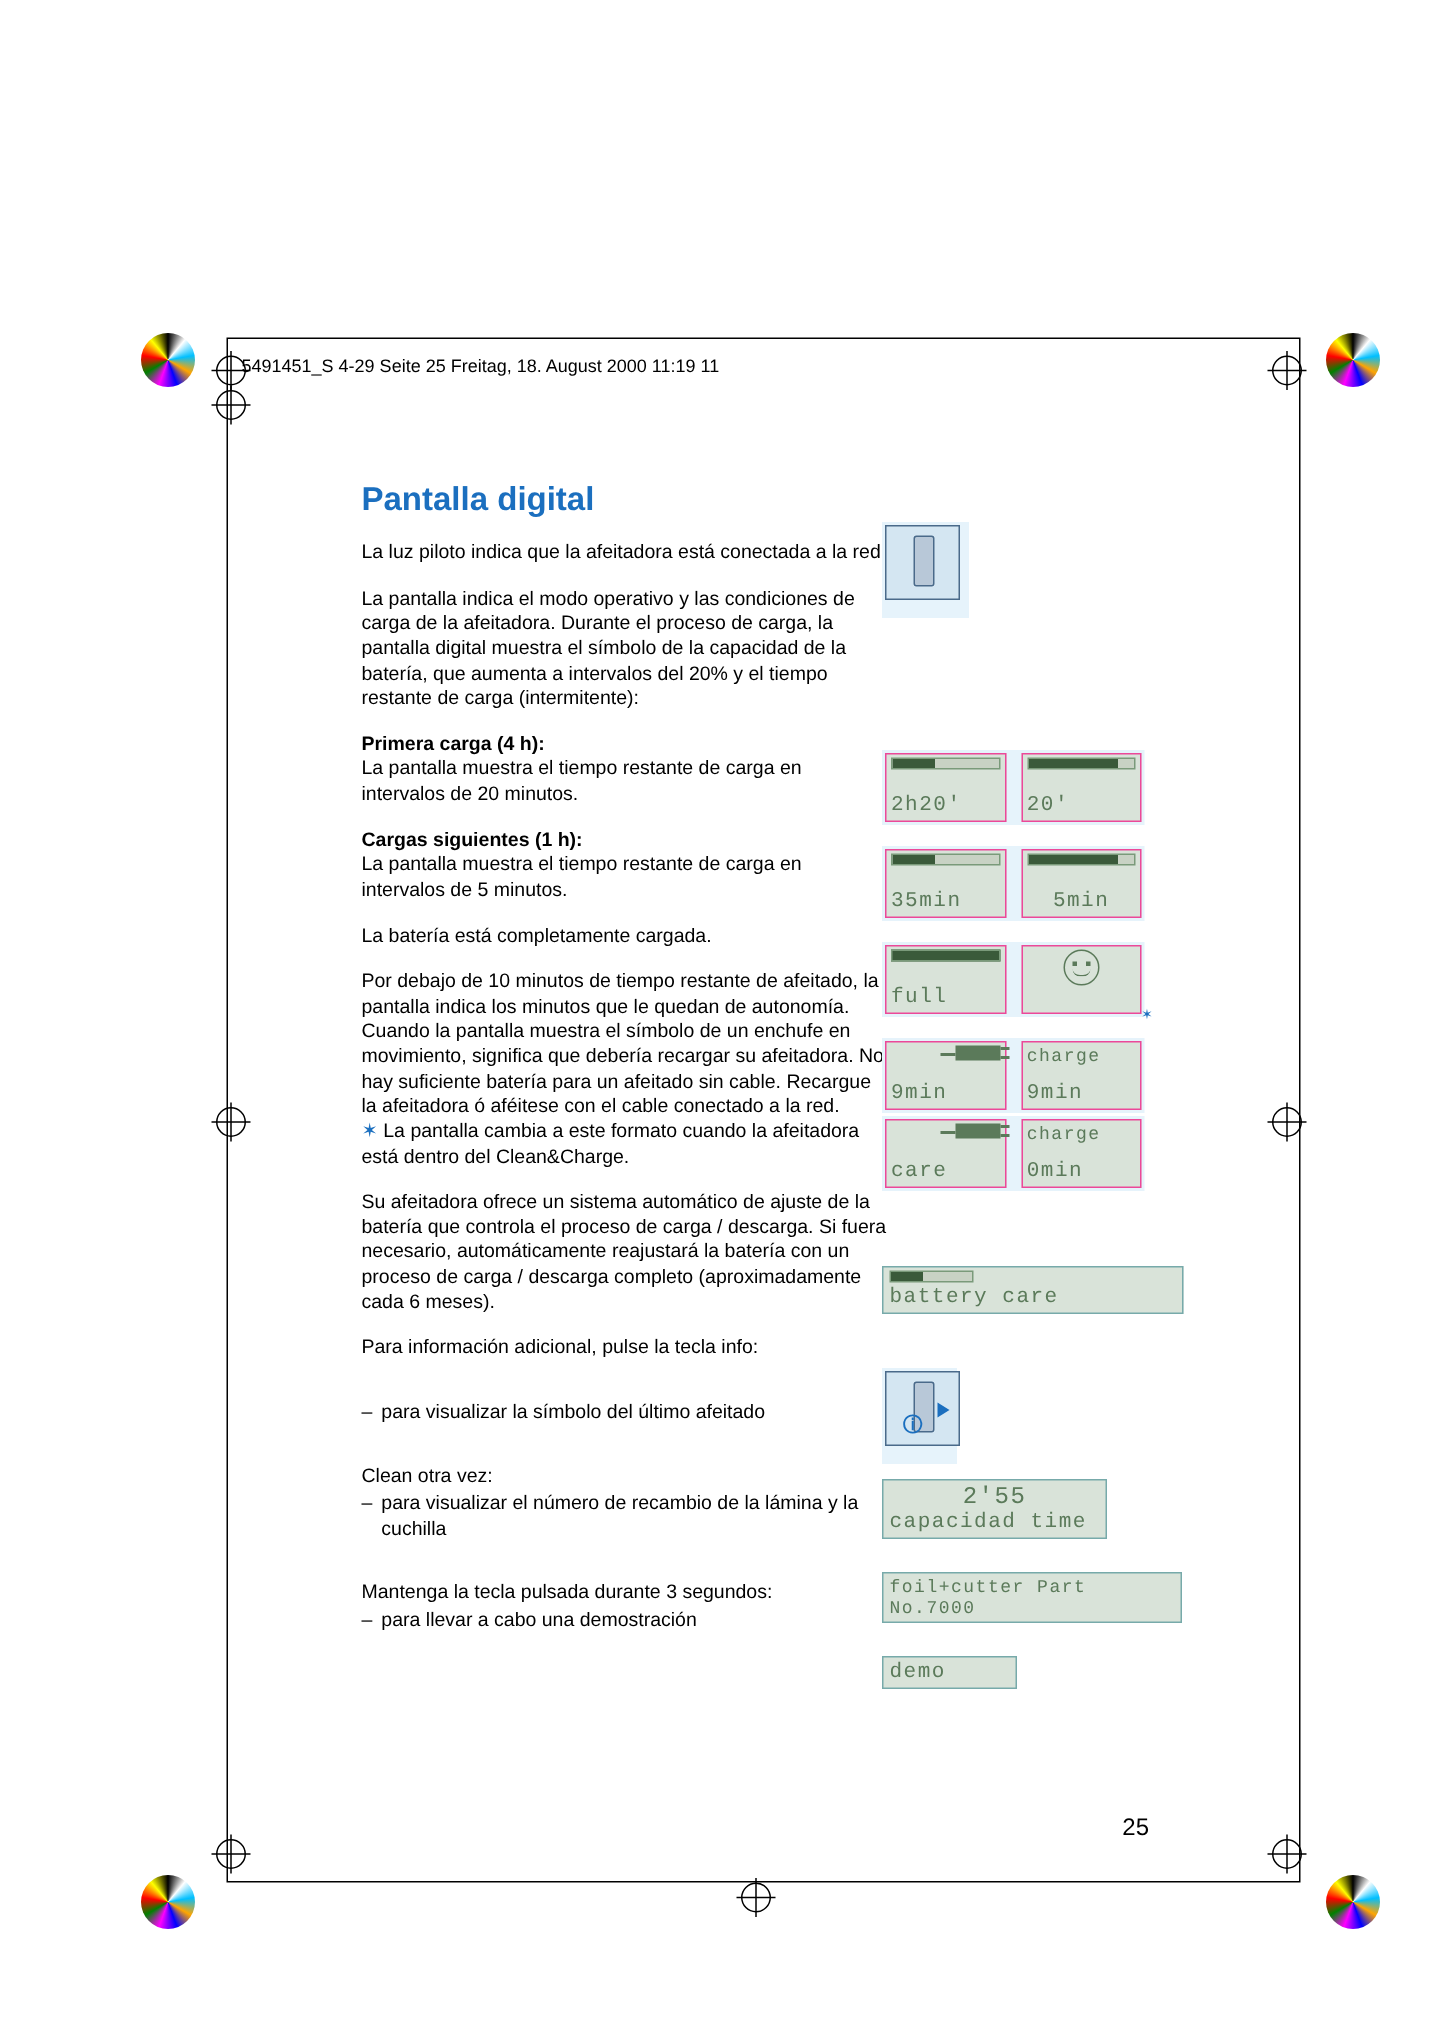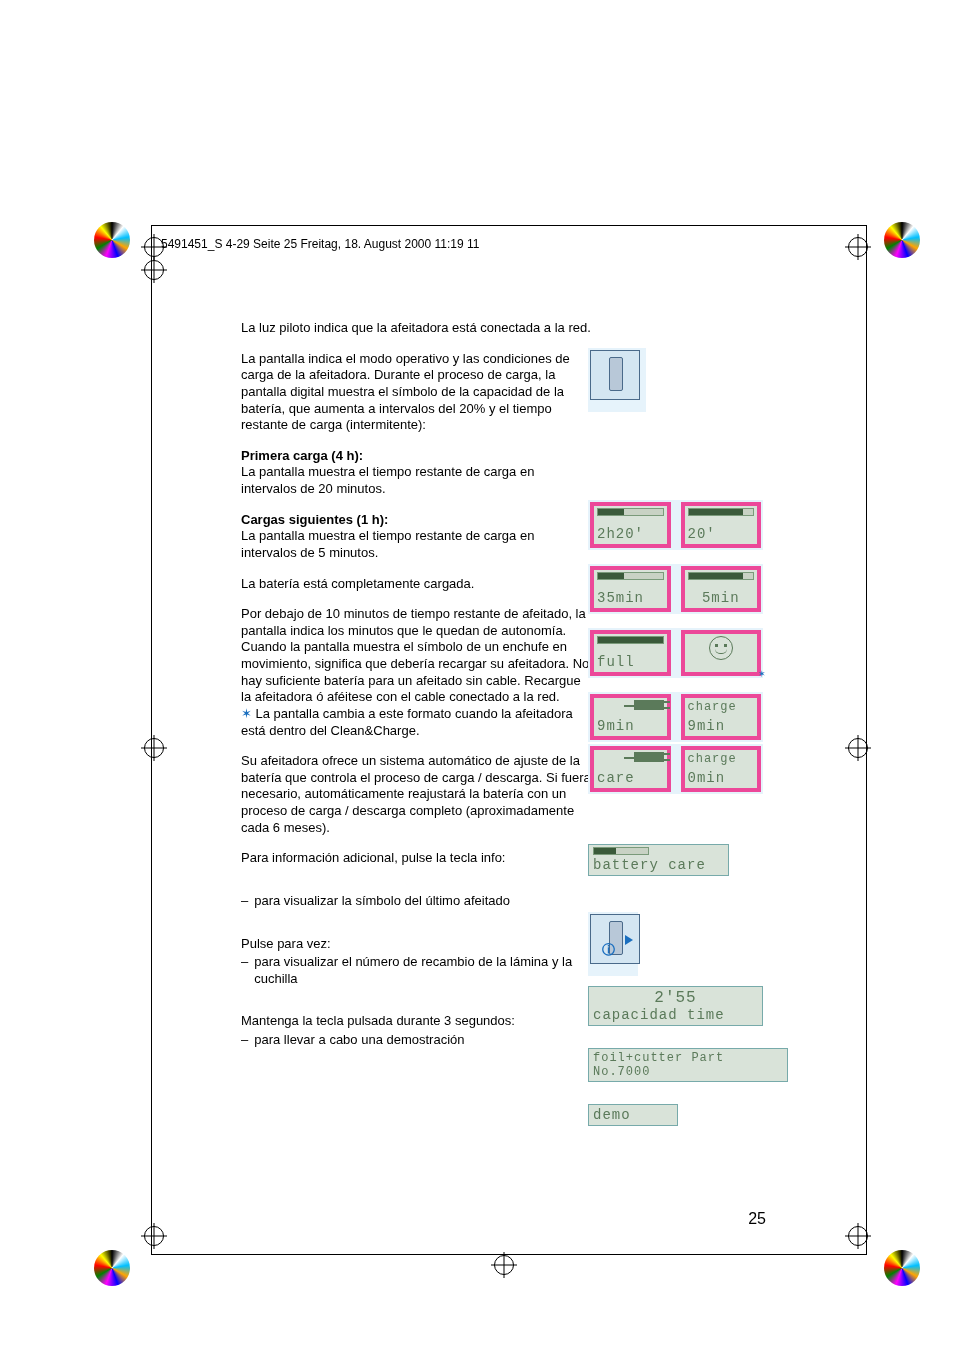--- a/index.html
+++ b/index.html
@@ -80,21 +80,21 @@
     width: 175px;
   }
   .panel {
     background: #e6f3fb;
     padding: 2px;
     margin-bottom: 14px;
   }
   .lcd-pair { display:flex; gap:10px; }
   .lcd {
     flex:1;
-    border: 4px solid #ec4899;
+    border: 1px solid #ec4899;
     background: #d9e3d9;
     height: 46px;
     display:flex; flex-direction:column; justify-content:space-between;
     padding: 2px 3px;
     font-family: "Courier New", monospace;
     color:#5b7a5a;
     font-size:14px;
   }
   .lcd .bar {
     height:8px;
@@ -160,20 +160,21 @@
   <div class="reg-mark" style="left:814px;top:738px"></div>
   <div class="reg-mark" style="left:110px;top:1226px"></div>
   <div class="reg-mark" style="left:814px;top:1226px"></div>
   <div class="reg-mark" style="left:460px;top:1255px"></div>
 
   <div class="outer-frame"></div>
 
   <div class="header-line">5491451_S 4-29  Seite 25  Freitag, 18. August 2000  11:19 11</div>
 
   <div class="content">
+    <div class="title">Pantalla digital</div>
 
     <p class="para">La luz piloto indica que la afeitadora está conectada a la red.</p>
     <p class="para">La pantalla indica el modo operativo y las condiciones de carga de la afeitadora. Durante el proceso de carga, la pantalla digital muestra el símbolo de la capacidad de la batería, que aumenta a intervalos del 20% y el tiempo restante de carga (intermitente):</p>
 
     <p class="para">
       <b>Primera carga (4 h):</b><br>
       <span>La pantalla muestra el tiempo restante de carga en intervalos de 20 minutos.</span>
     </p>
 
     <p class="para">
@@ -190,21 +191,21 @@
 
     <p class="para">Su afeitadora ofrece un sistema automático de ajuste de la batería que controla el proceso de carga / descarga. Si fuera necesario, automáticamente reajustará la batería con un proceso de carga / descarga completo (aproximadamente cada 6 meses).</p>
 
     <p class="para" style="margin-bottom:26px">Para información adicional, pulse la tecla info:</p>
 
     <div class="bullet-row" style="margin-bottom:26px">
       <span class="bullet-dash">–</span>
         <span>para visualizar la símbolo del último afeitado</span>
     </div>
 
-    <p class="para" style="margin-bottom:2px">Pulse para vez:</p>
+    <p class="para" style="margin-bottom:2px">Clean otra vez:</p>
     <div class="bullet-row" style="margin-bottom:26px">
       <span class="bullet-dash">–</span>
         <span>para visualizar el número de recambio de la lámina y la cuchilla</span>
     </div>
 
     <p class="para" style="margin-bottom:2px">Mantenga la tecla pulsada durante 3 segundos:</p>
     <div class="bullet-row">
       <span class="bullet-dash">–</span>
         <span>para llevar a cabo una demostración</span>
     </div>
@@ -288,35 +289,35 @@
         <div class="lcd">
             <div class="txt" style="font-size:12px">charge</div>
             <div class="txt">0min</div>
           </div>
       </div>
     </div>
 
     <div style="height:36px"></div>
 
     <div class="panel" style="padding:0;background:transparent">
-      <div class="wide-lcd" style="width:141px"><div class="bar"></div><span>battery care</span></div>
+      <div class="wide-lcd" style="width:201px"><div class="bar"></div><span>battery care</span></div>
     </div>
 
     <div style="height:22px"></div>
 
     <div class="panel" style="width:50px;margin-bottom:4px">
       <div class="shaver-illus">
           <div class="body"></div>
           <span class="info-btn">ⓘ</span>
           <span class="arrow"></span>
         </div>
     </div>
 
     <div style="height:6px"></div>
-    <div class="wide-lcd" style="width:175px">
+    <div class="wide-lcd" style="width:150px">
       <div style="text-align:center;font-size:16px">2'55</div>
       <div>capacidad time</div>
     </div>
 
     <div style="height:22px"></div>
     <div class="wide-lcd" style="width:200px;font-size:12px">foil+cutter Part No.7000</div>
 
     <div style="height:22px"></div>
     <div class="wide-lcd" style="width:90px">demo</div>
   </div>

